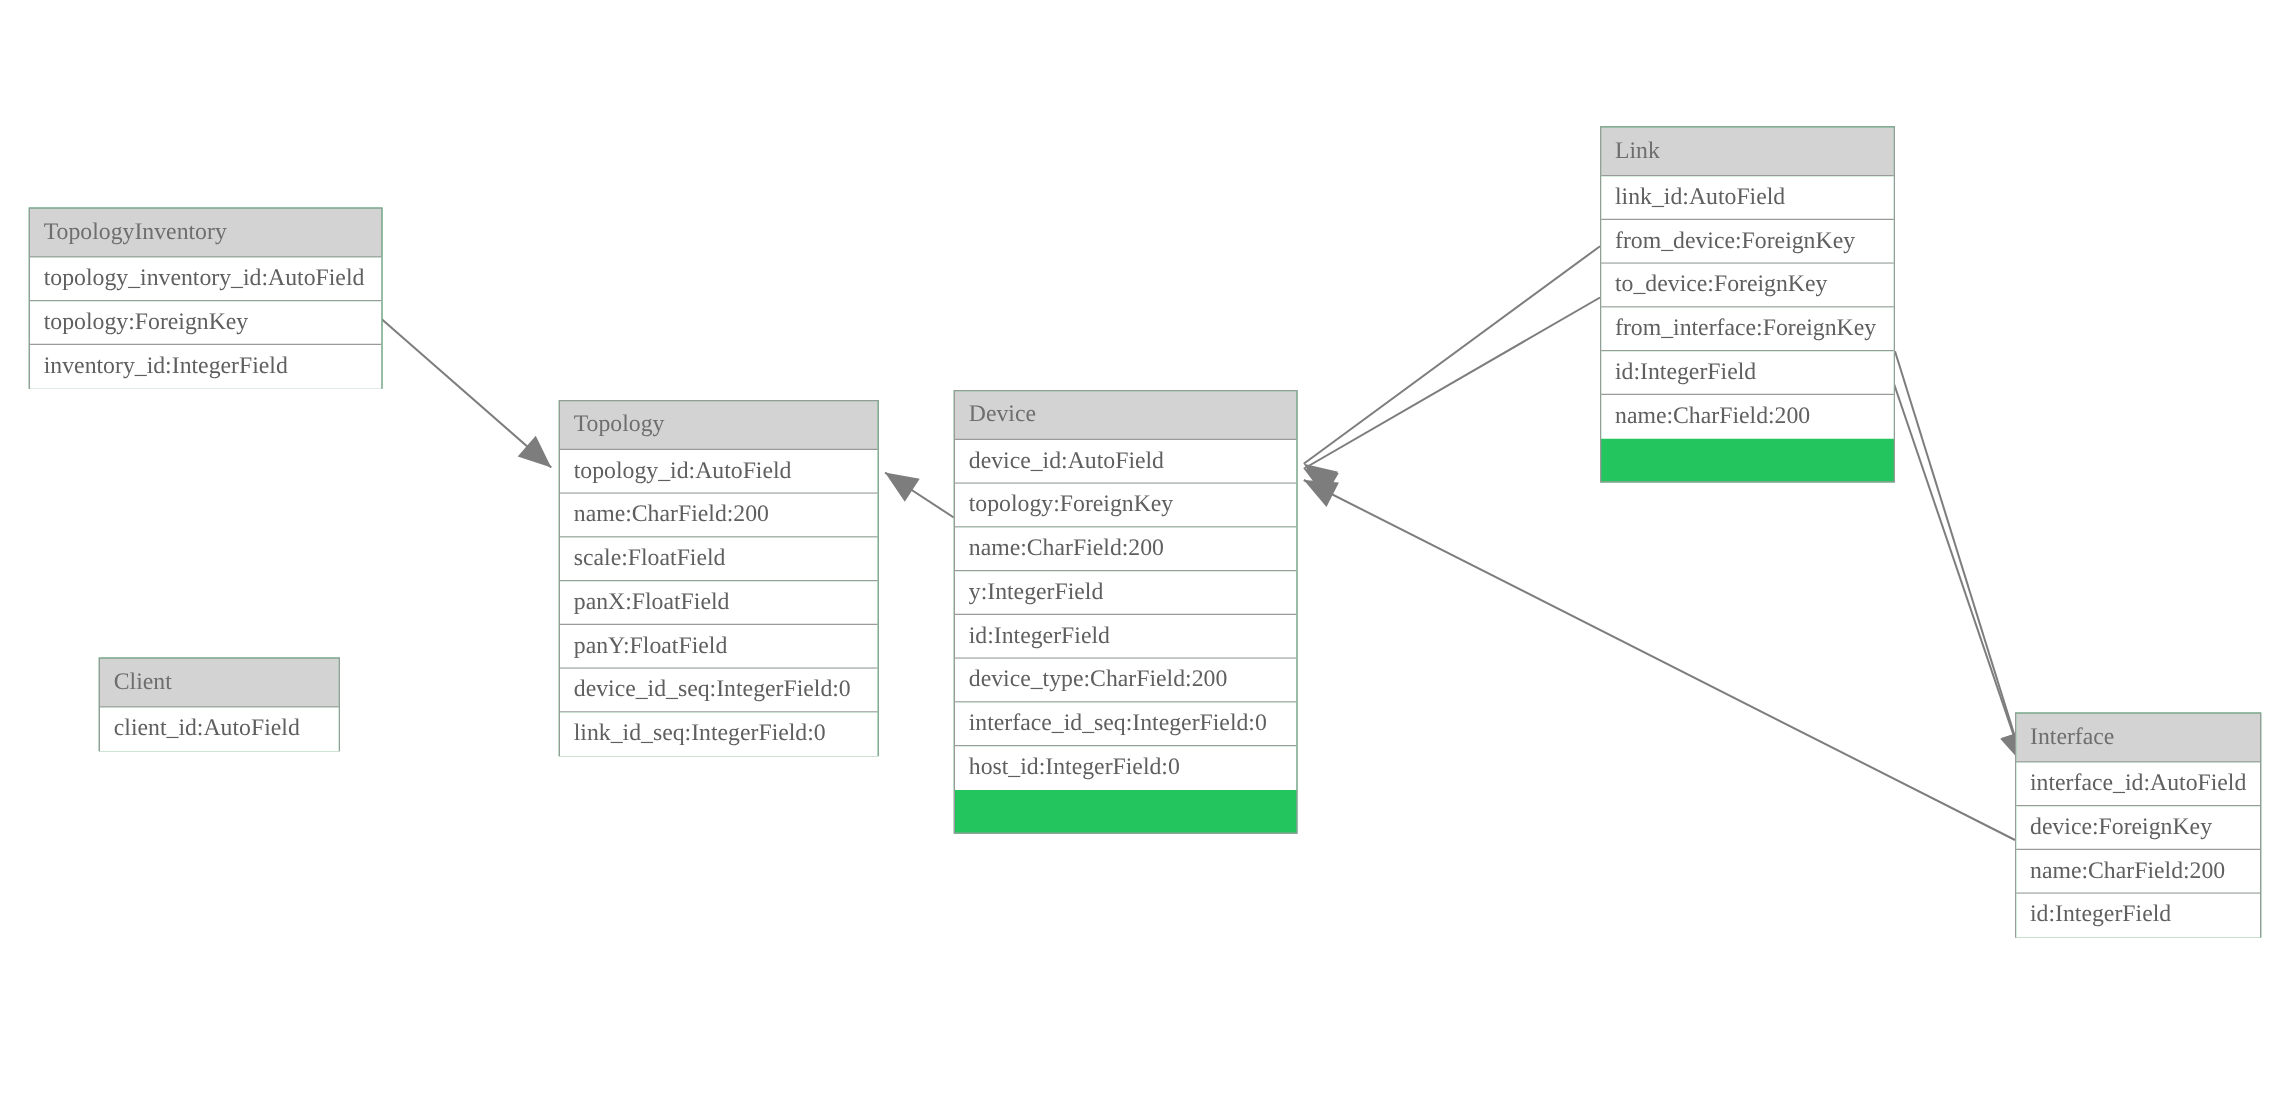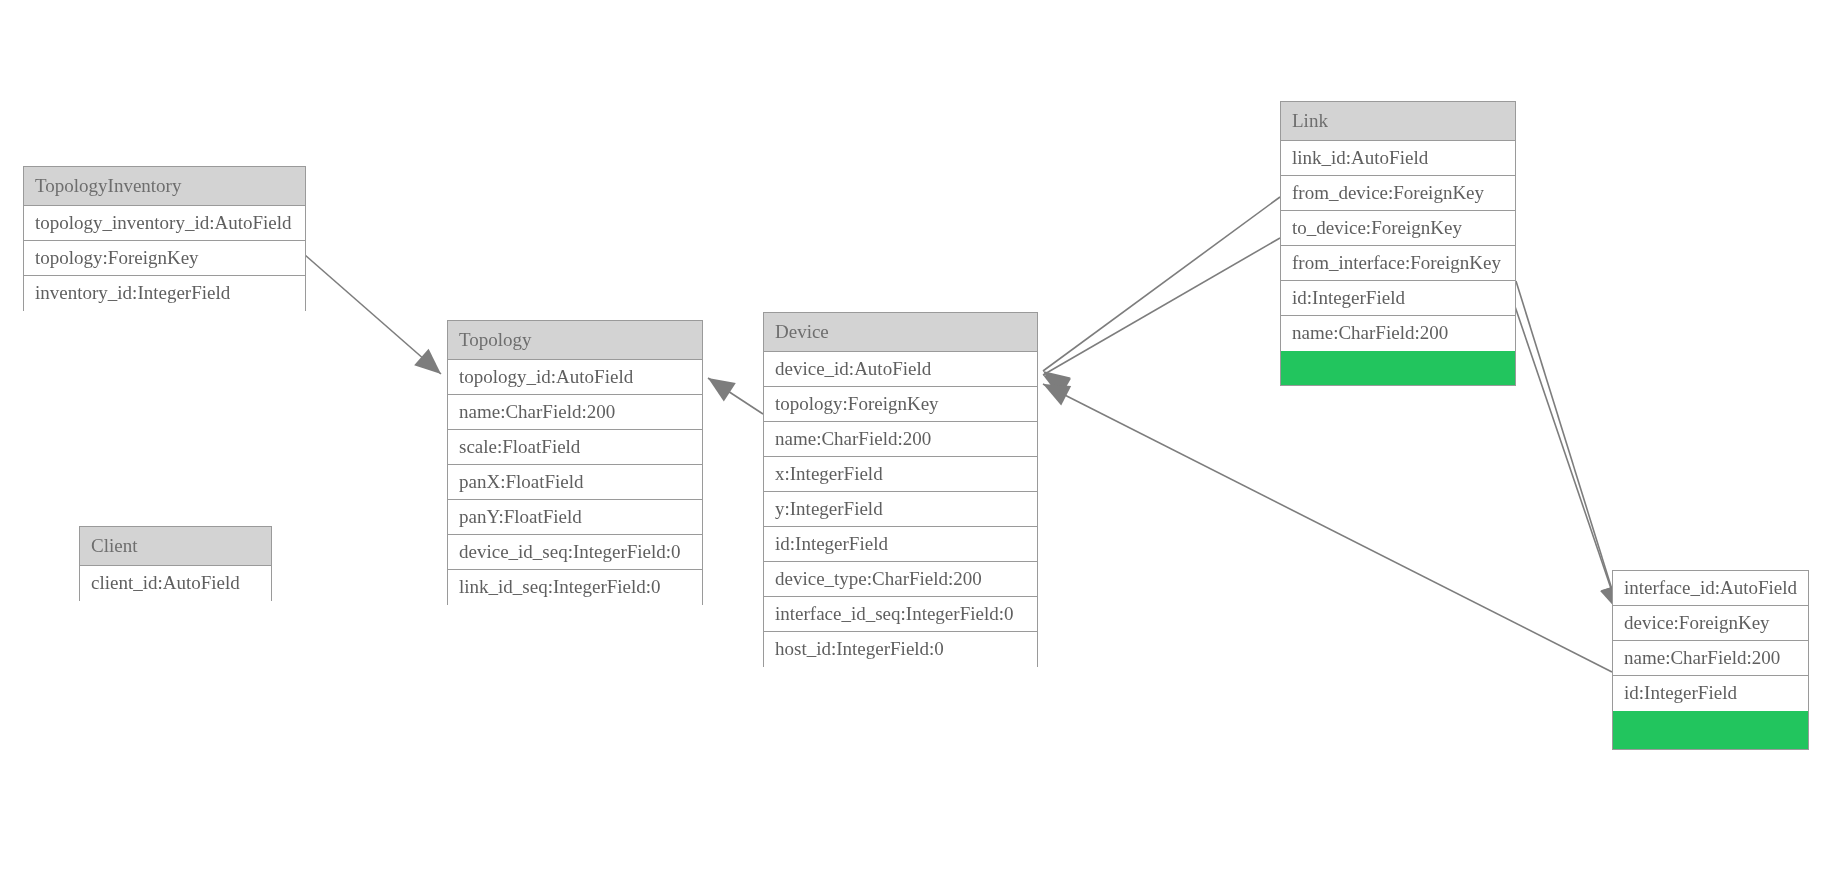--- a/index.html
+++ b/index.html
@@ -102,37 +102,37 @@
         <div class="entity-row">panX:FloatField</div>
         <div class="entity-row">panY:FloatField</div>
         <div class="entity-row">device_id_seq:IntegerField:0</div>
         <div class="entity-row">link_id_seq:IntegerField:0</div>
       </div>
       <div class="entity" style="left: 763px; top: 312px; width: 275px; height: 355px;">
         <div class="entity-header">Device</div>
         <div class="entity-row">device_id:AutoField</div>
         <div class="entity-row">topology:ForeignKey</div>
         <div class="entity-row">name:CharField:200</div>
-        <div class="entity-row">x:IntegerField</div>
         <div class="entity-row">y:IntegerField</div>
         <div class="entity-row">id:IntegerField</div>
         <div class="entity-row">device_type:CharField:200</div>
         <div class="entity-row">interface_id_seq:IntegerField:0</div>
         <div class="entity-row">host_id:IntegerField:0</div>
       </div>
       <div class="entity" style="left: 1280px; top: 101px; width: 236px; height: 285px;">
         <div class="entity-header">Link</div>
         <div class="entity-row">link_id:AutoField</div>
         <div class="entity-row">from_device:ForeignKey</div>
         <div class="entity-row">to_device:ForeignKey</div>
         <div class="entity-row">from_interface:ForeignKey</div>
         <div class="entity-row">id:IntegerField</div>
         <div class="entity-row">name:CharField:200</div>
       </div>
       <div class="entity" style="left: 1612px; top: 570px; width: 197px; height: 180px;">
+        <div class="entity-header">Interface</div>
         <div class="entity-row">interface_id:AutoField</div>
         <div class="entity-row">device:ForeignKey</div>
         <div class="entity-row">name:CharField:200</div>
         <div class="entity-row">id:IntegerField</div>
       </div>
       <div class="entity" style="left: 79px; top: 526px; width: 193px; height: 75px;">
         <div class="entity-header">Client</div>
         <div class="entity-row">client_id:AutoField</div>
       </div>
     </div>

